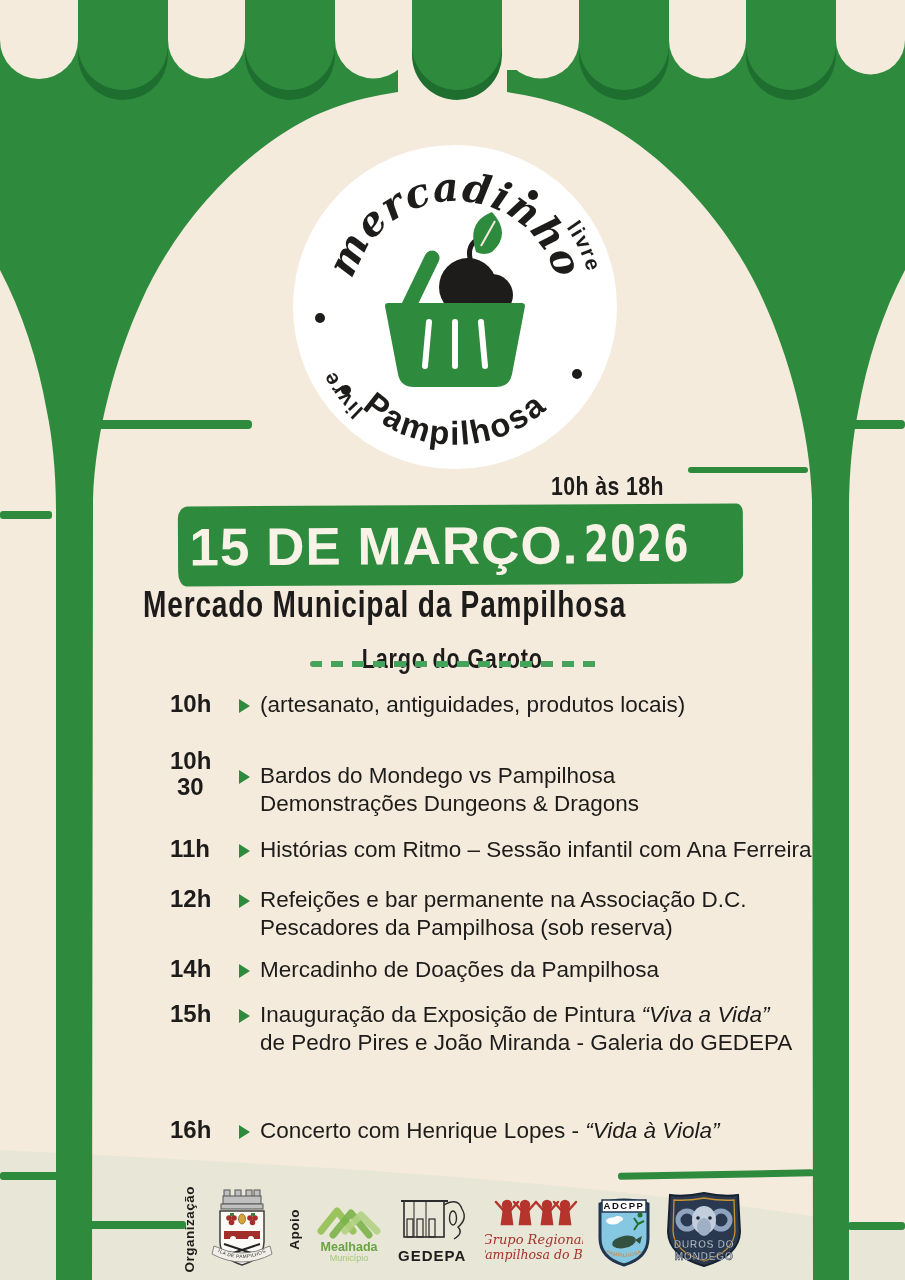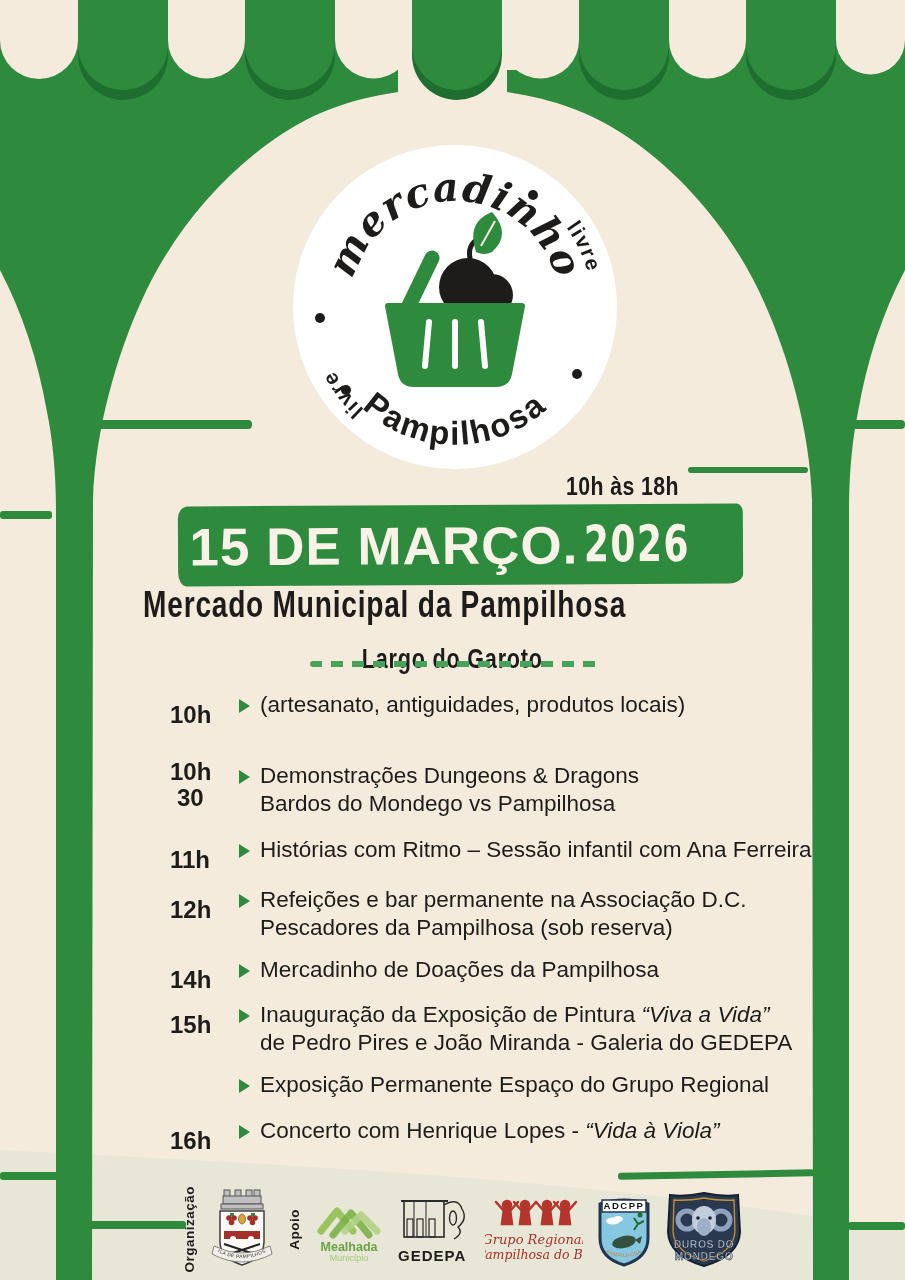--- a/index.html
+++ b/index.html
@@ -1,40 +1,40 @@
 <!DOCTYPE html>
 <html><head>
 <meta charset="utf-8">
 <style>
   html,body{margin:0;padding:0;background:#d8d4c8;}
   .poster{position:relative;width:905px;height:1280px;margin:0 auto;background:#f5ebdd;overflow:hidden;
           font-family:"Liberation Sans",sans-serif;color:#1d1c1a;}
   .bg-svg{position:absolute;left:0;top:0;z-index:0;}
   .layer{position:absolute;z-index:2;}
 
-  .hours{top:472px;left:566px;font-size:25px;font-weight:bold;letter-spacing:.5px;white-space:nowrap;}
+  .hours{top:472px;left:551px;font-size:25px;font-weight:bold;letter-spacing:.5px;white-space:nowrap;}
   .hours span{display:inline-block;transform:scaleX(.85);transform-origin:left;}
 
   .banner{top:505px;left:178px;width:565px;height:80px;background:#2e8b3e;
           border-radius:10px 6px 14px 8px/12px 9px 10px 14px;
           display:flex;align-items:center;justify-content:center;gap:6px;transform:rotate(-.3deg);}
   .banner .date{color:#f8f2e7;font-size:53px;font-weight:bold;letter-spacing:1px;white-space:nowrap;}
   .banner .year{color:#f8f2e7;font-size:50px;font-weight:bold;letter-spacing:2px;display:inline-block;
                 transform:scaleX(.72);transform-origin:left;font-family:"DejaVu Sans",sans-serif;}
 
   .venue{top:584px;left:0;width:770px;text-align:center;font-size:36px;font-weight:bold;white-space:nowrap;}
   .venue span{display:inline-block;transform:scaleX(.78);letter-spacing:1px;}
   .address{top:644px;left:0;width:905px;text-align:center;font-size:27px;font-weight:bold;white-space:nowrap;}
   .address span{display:inline-block;transform:scaleX(.8);letter-spacing:1px;}
 
   .dashes{top:661px;left:310px;width:292px;height:6px;border-radius:3px;
           background:repeating-linear-gradient(90deg,#45a35b 0 12px,transparent 12px 21px);}
 
   .row{position:absolute;left:170px;width:690px;display:flex;z-index:2;}
-  .time{width:58px;font-size:24px;font-weight:bold;line-height:26px;white-space:nowrap;margin-top:11px;}
+  .time{width:58px;font-size:24px;font-weight:bold;line-height:26px;white-space:nowrap;}
   .time .t2{display:block;margin-left:7px;}
   .arr{width:32px;display:flex;justify-content:center;align-items:flex-start;}
   .arr i{display:block;width:0;height:0;border-left:11px solid #2e8b3e;border-top:7px solid transparent;
          border-bottom:7px solid transparent;margin-top:8px;}
   .txt{flex:1;font-size:22.5px;font-weight:500;line-height:28px;}
   .txt div{white-space:nowrap;}
   .txt em{}
 
   .footer-strip{top:1186px;left:182px;display:flex;align-items:center;gap:13px;z-index:2;}
   .vlabel{writing-mode:vertical-rl;transform:rotate(180deg);font-weight:bold;font-size:13.5px;
@@ -164,22 +164,22 @@
     </div>
   </div>
 
   <div class="row" style="top:748px">
     <div class="time"><span>10h</span>
       <span class="t2">30</span></div>
     <div class="arr" style="margin-top:14px">
         <i></i>
       </div>
     <div class="txt" style="margin-top:14px">
+      <div>Bardos do Mondego vs Pampilhosa</div>
       <div>Demonstrações Dungeons &amp; Dragons</div>
-      <div>Bardos do Mondego vs Pampilhosa</div>
     </div>
   </div>
 
   <div class="row" style="top:836px">
     <div class="time">11h</div>
     <div class="arr">
         <i></i>
       </div>
     <div class="txt">
         <div>Histórias com Ritmo – Sessão infantil com Ana Ferreira</div>
@@ -211,29 +211,20 @@
     <div class="time">15h</div>
     <div class="arr">
         <i></i>
       </div>
     <div class="txt">
       <div><span>Inauguração da Exposição de Pintura </span><em>“Viva a Vida”</em></div>
       <div>de Pedro Pires e João Miranda - Galeria do GEDEPA</div>
     </div>
   </div>
 
-  <div class="row" style="top:1071px">
-    <div class="time"></div>
-    <div class="arr">
-        <i></i>
-      </div>
-    <div class="txt">
-        <div>Exposição Permanente Espaço do Grupo Regional</div>
-      </div>
-  </div>
 
   <div class="row" style="top:1117px">
     <div class="time">16h</div>
     <div class="arr">
         <i></i>
       </div>
     <div class="txt">
       <div><span>Concerto com Henrique Lopes - </span><em>“Vida à Viola”</em></div>
     </div>
   </div>

